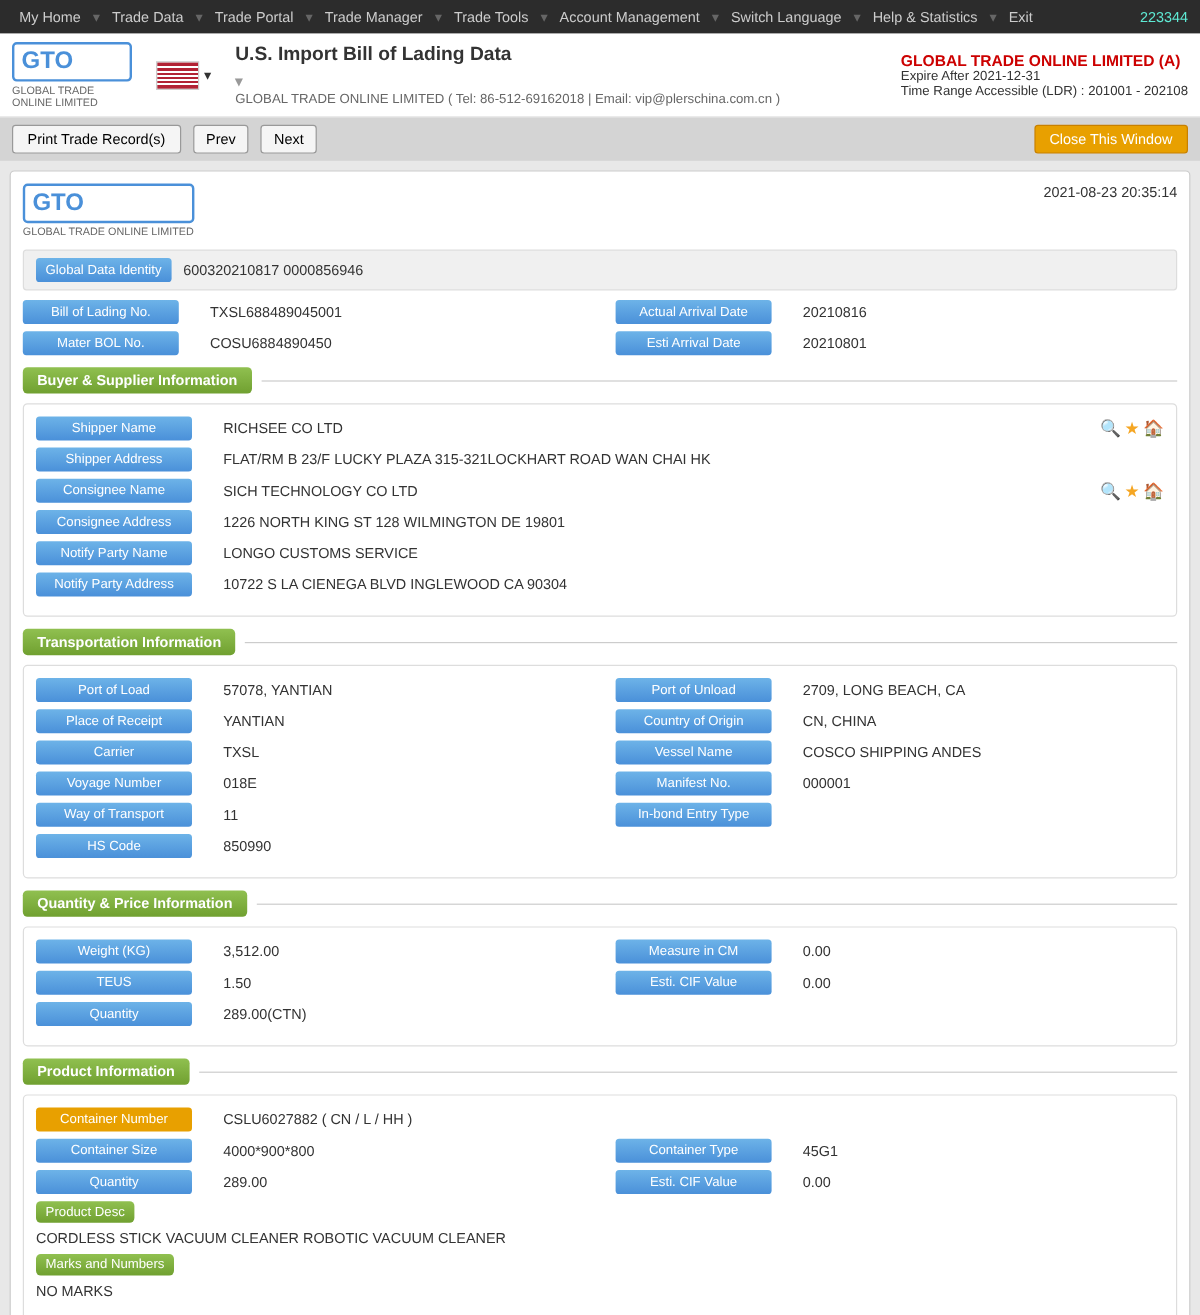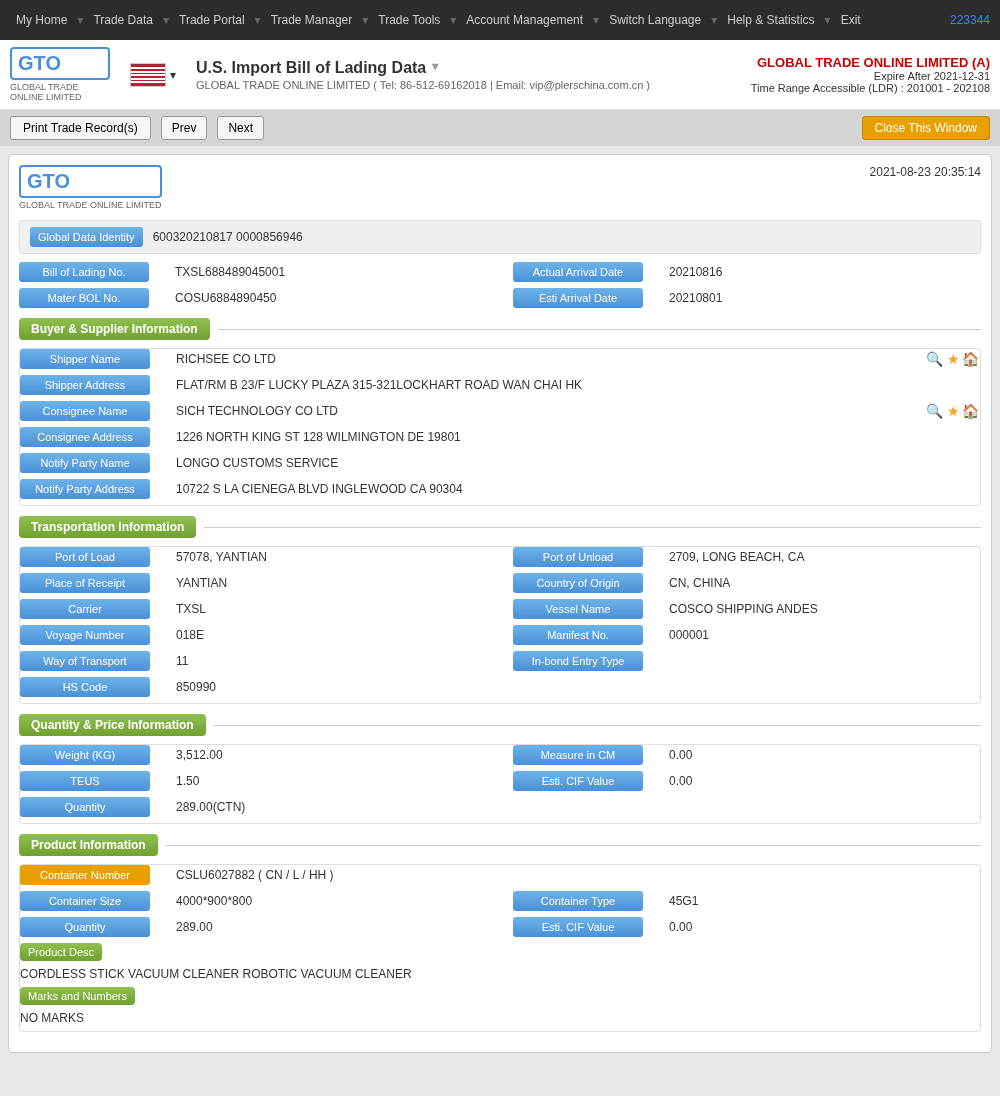--- a/index.html
+++ b/index.html
@@ -5,52 +5,52 @@
     * { margin: 0; padding: 0; box-sizing: border-box; }
     body { font-family: Arial, sans-serif; font-size: 12px; background: #e8e8e8; color: #333; width: 1000px; }
 
     
     .top-nav {
       background: #2c2c2c;
       color: #ccc;
       display: flex;
       align-items: center;
       padding: 0 10px;
-      height: 40px;
+      height: 28px;
       justify-content: space-between;
     }
     .top-nav-left { display: flex; gap: 4px; align-items: center; }
     .top-nav-item {
       color: #ccc;
       font-size: 12px;
       cursor: pointer;
       padding: 0 6px;
       display: flex;
       align-items: center;
       gap: 2px;
     }
-    .top-nav-right { color: #3b82f6; font-size: 12px; }
+    .top-nav-right { color: #5eead4; font-size: 12px; }
 
     
     .header-bar {
       background: #fff;
       display: flex;
       align-items: center;
       padding: 4px 10px;
       border-bottom: 1px solid #ddd;
       height: 70px;
     }
     .logo-area { width: 100px; display: flex; align-items: center; margin-right: 20px; }
     .flag-area { display: flex; align-items: center; margin-right: 20px; }
     .flag { width: 36px; height: 24px; background: linear-gradient(to bottom, #B22234 0%, #B22234 15%, #fff 15%, #fff 23%, #B22234 23%, #B22234 31%, #fff 31%, #fff 39%, #B22234 39%, #B22234 47%, #fff 47%, #fff 55%, #B22234 55%, #B22234 63%, #fff 63%, #fff 71%, #B22234 71%, #B22234 79%, #fff 79%, #fff 87%, #B22234 87%, #B22234 100%); border: 1px solid #ccc; }
     .flag-wrapper { position: relative; }
     .header-title-area { flex: 1; }
-    .header-title { font-size: 16px; color: #333; font-weight: bold; display: flex; align-items: flex-start; gap: 6px; }
+    .header-title { font-size: 16px; color: #333; font-weight: bold; display: flex; align-items: flex-start; gap: 6px; flex-direction: column; }
     .header-subtitle { font-size: 11px; color: #666; margin-top: 2px; }
-    .header-right { text-align: right; }
+    .header-right { }
     .company-name { color: #c00; font-weight: bold; font-size: 13px; }
     .expire-info { font-size: 11px; color: #333; }
 
     
     .action-bar {
       background: #d4d4d4;
       padding: 6px 10px;
       display: flex;
       align-items: center;
       gap: 10px;
@@ -161,20 +161,21 @@
       flex: 1;
       height: 1px;
       background: #ccc;
       margin-left: 8px;
     }
 
     
     .section-box {
       border: 1px solid #ddd;
       border-radius: 4px;
+      padding: 10px;
       margin-bottom: 10px;
     }
 
     
     .icon-search { color: #4a90d9; cursor: pointer; font-size: 14px; }
     .icon-star { color: #f5a623; font-size: 14px; }
     .icon-home { color: #e67e22; font-size: 14px; }
     .icons-row { display: flex; gap: 3px; margin-left: auto; align-items: center; }
 
     .container-number-label {

